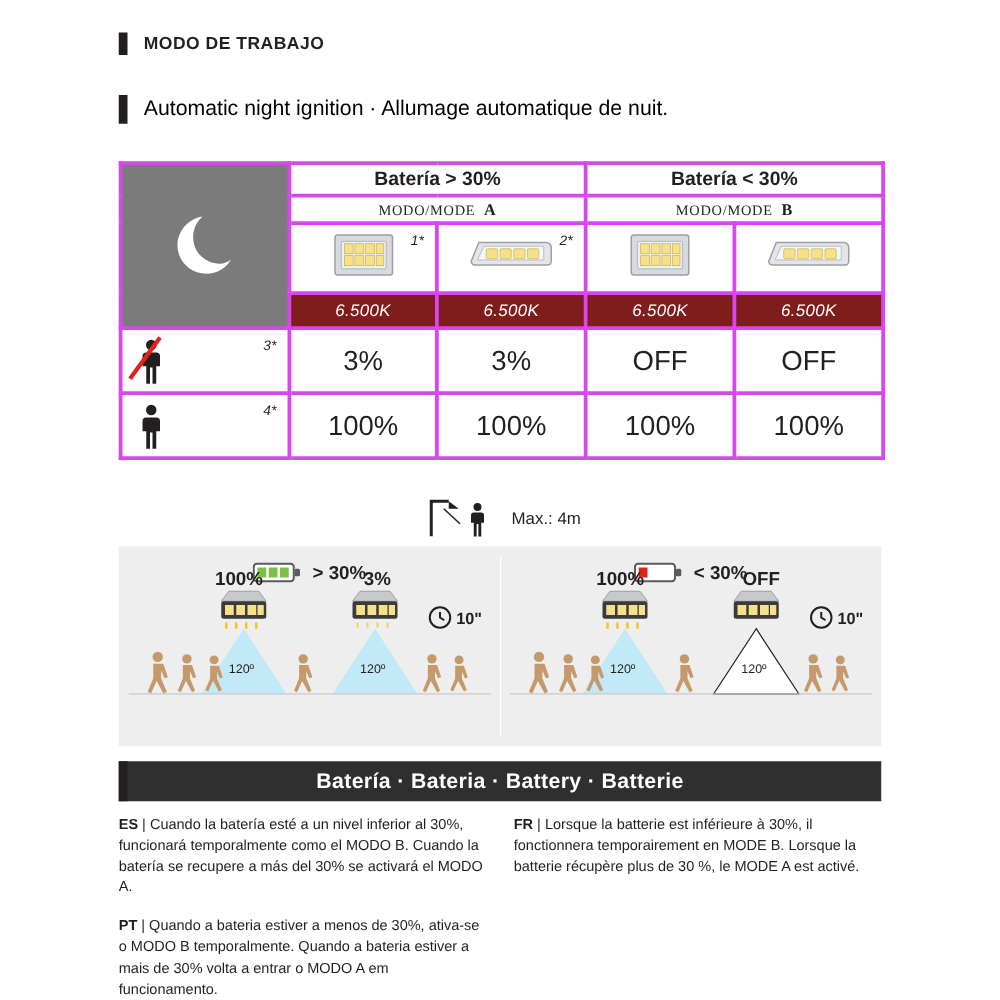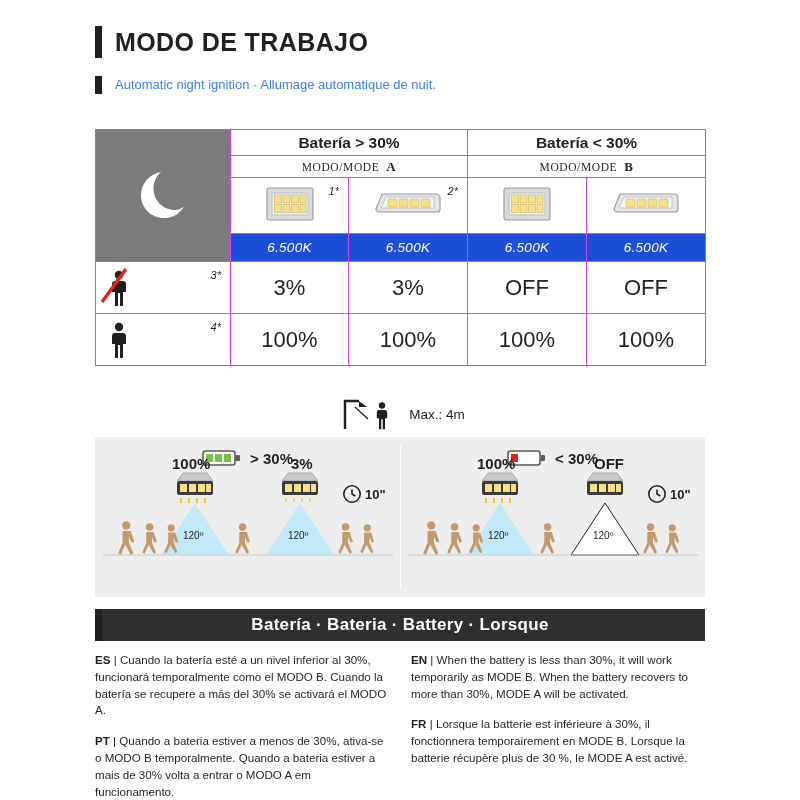--- a/index.html
+++ b/index.html
@@ -12,37 +12,37 @@
     position:relative;
     overflow:hidden;
   }
   .page { position:absolute; left:0; top:0; width:800px; height:800px; }
 
   
   .title-block { position:absolute; left:95px; top:26px; width:610px; }
   .title-bar { display:flex; align-items:stretch; }
   .title-accent { width:7px; background:#231f20; margin-right:13px; flex:0 0 7px; }
   .title-texts { display:flex; flex-direction:column; justify-content:center; }
-  .title-main { font-size:25px; font-weight:bold; letter-spacing:0.4px; line-height:1.28; }
+  .title-main { font-size:14px; font-weight:bold; letter-spacing:0.4px; line-height:1.28; }
   .title-sub { font-size:18px; font-weight:normal; color:#3f3f3f; line-height:1.3; letter-spacing:0.2px; }
 
   .sub-block { position:absolute; left:95px; top:76px; width:620px; display:flex; align-items:stretch; }
   .sub-accent { width:7px; background:#231f20; margin-right:13px; flex:0 0 7px; }
   .sub-l1 { font-size:14.5px; line-height:1.35; }
   .sub-l1 b { font-weight:bold; }
-  .sub-l2 { font-size:13px; color:#3b82f6; line-height:1.35; }
+  .sub-l2 { font-size:17px; color:#000000; line-height:1.35; }
 
   
   .tbl { position:absolute; left:95px; top:129px; width:610px; border-collapse:collapse; table-layout:fixed; }
-  .tbl td, .tbl th { border:1px solid #d946ef; padding:0; text-align:center; vertical-align:middle; }
+  .tbl td, .tbl th { border:3px solid #d946ef; padding:0; text-align:center; vertical-align:middle; }
   .hdr-group { font-size:15.5px; font-weight:bold; height:26px; }
   .hdr-mode { font-size:11.5px; letter-spacing:0.6px; height:22px;font-family:Liberation Serif, serif; }
   .hdr-mode b { font-size:13px; }
   .icon-cell { height:56px; }
-  .kelvin { background:#1d4ed8; color:#ffffff; font-size:13.5px; font-style:italic; height:28px; letter-spacing:0.3px; }
+  .kelvin { background:#7f1d1d; color:#ffffff; font-size:13.5px; font-style:italic; height:28px; letter-spacing:0.3px; }
   .val-cell { font-size:22px; height:52px; }
   .moon-cell { background:#7b7b7b; }
   .person-cell { position:relative; height:52px; }
   .corner-sup { position:absolute; right:9px; top:7px; font-size:11px; font-style:italic; }
 
   .moonwrap { display:flex; align-items:center; justify-content:center; height:100%; }
 
   
   .lamp { display:inline-block; }
 
@@ -425,27 +425,26 @@
         </svg>
         <span class="pct" style="left:77px; top:-12px;">100%</span>
         <span class="pct" style="left:194px; top:-12px;">OFF</span>
         <span class="deg" style="left:88px; top:63px;">120º</span>
         <span class="deg" style="left:193px; top:63px;">120º</span>
         <span class="timer" style="left:270px; top:20px;">10"</span>
       </div>
     </div>
   </div>
 
-  <div class="batbar">Batería · Bateria · Battery · Lorsque</div>
+  <div class="batbar">Batería · Bateria · Battery · Batterie</div>
   <div class="batbar-accent"></div>
 
   <div class="notes">
     <div class="notes-col">
       <p><b>ES</b> | <span>Cuando la batería esté a un nivel inferior al 30%, funcionará temporalmente como el MODO B. Cuando la batería se recupere a más del 30% se activará el MODO A.</span></p>
       <p><b>PT</b> | <span>Quando a bateria estiver a menos de 30%, ativa-se o MODO B temporalmente. Quando a bateria estiver a mais de 30% volta a entrar o MODO A em funcionamento.</span></p>
     </div>
     <div class="notes-col">
-      <p><b>EN</b> | <span>When the battery is less than 30%, it will work temporarily as MODE B. When the battery recovers to more than 30%, MODE A will be activated.</span></p>
       <p><b>FR</b> | <span>Lorsque la batterie est inférieure à 30%, il fonctionnera temporairement en MODE B. Lorsque la batterie récupère plus de 30 %, le MODE A est activé.</span></p>
     </div>
   </div>
 
 </div>
 
 </body></html>

